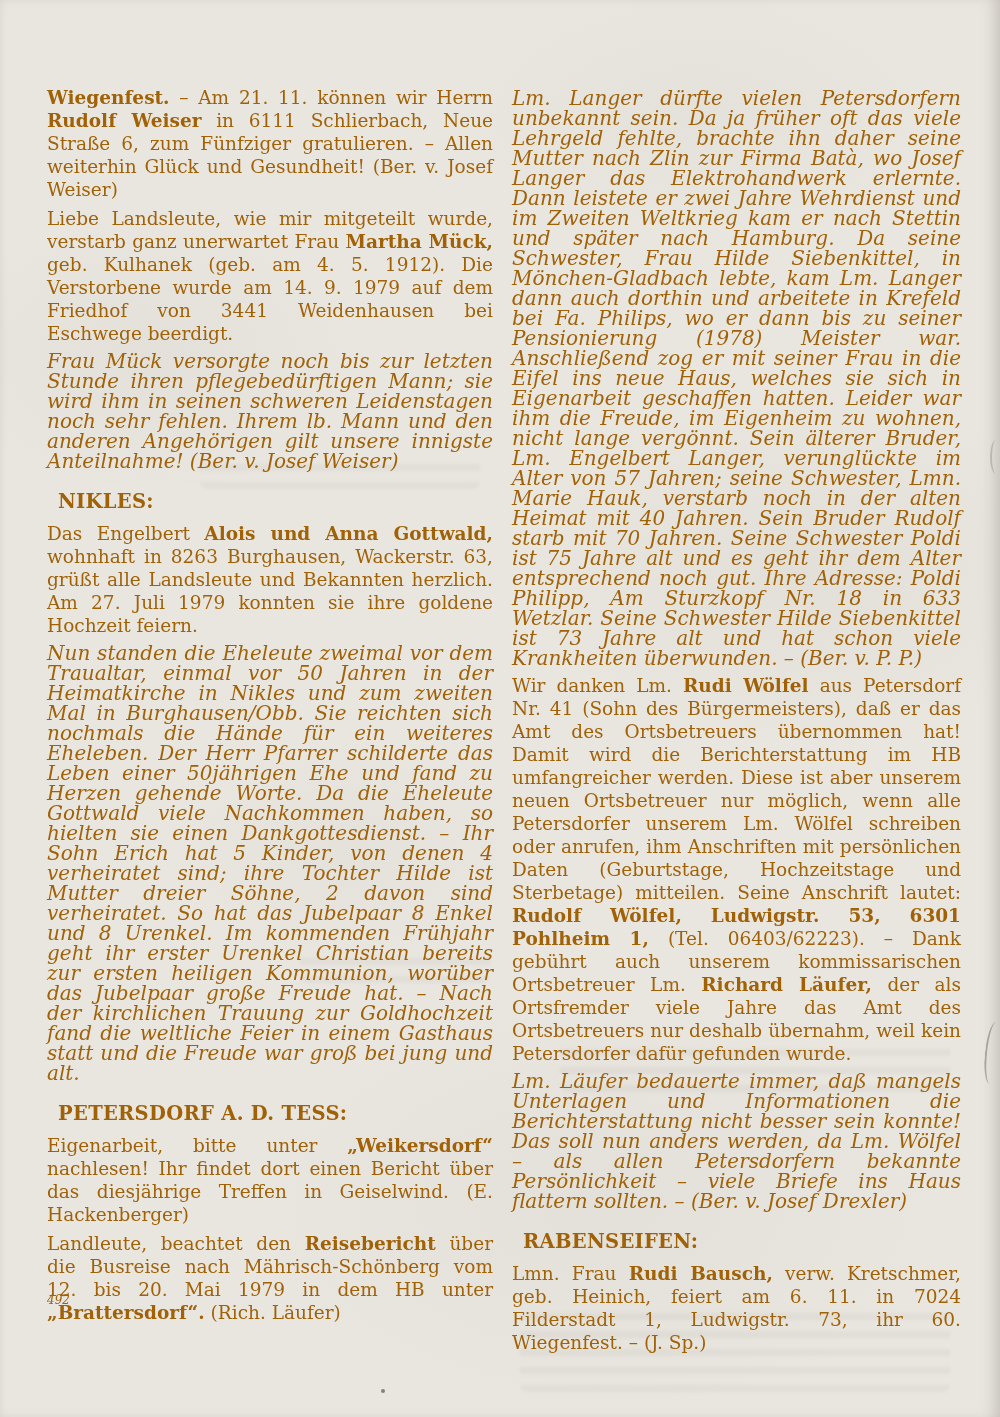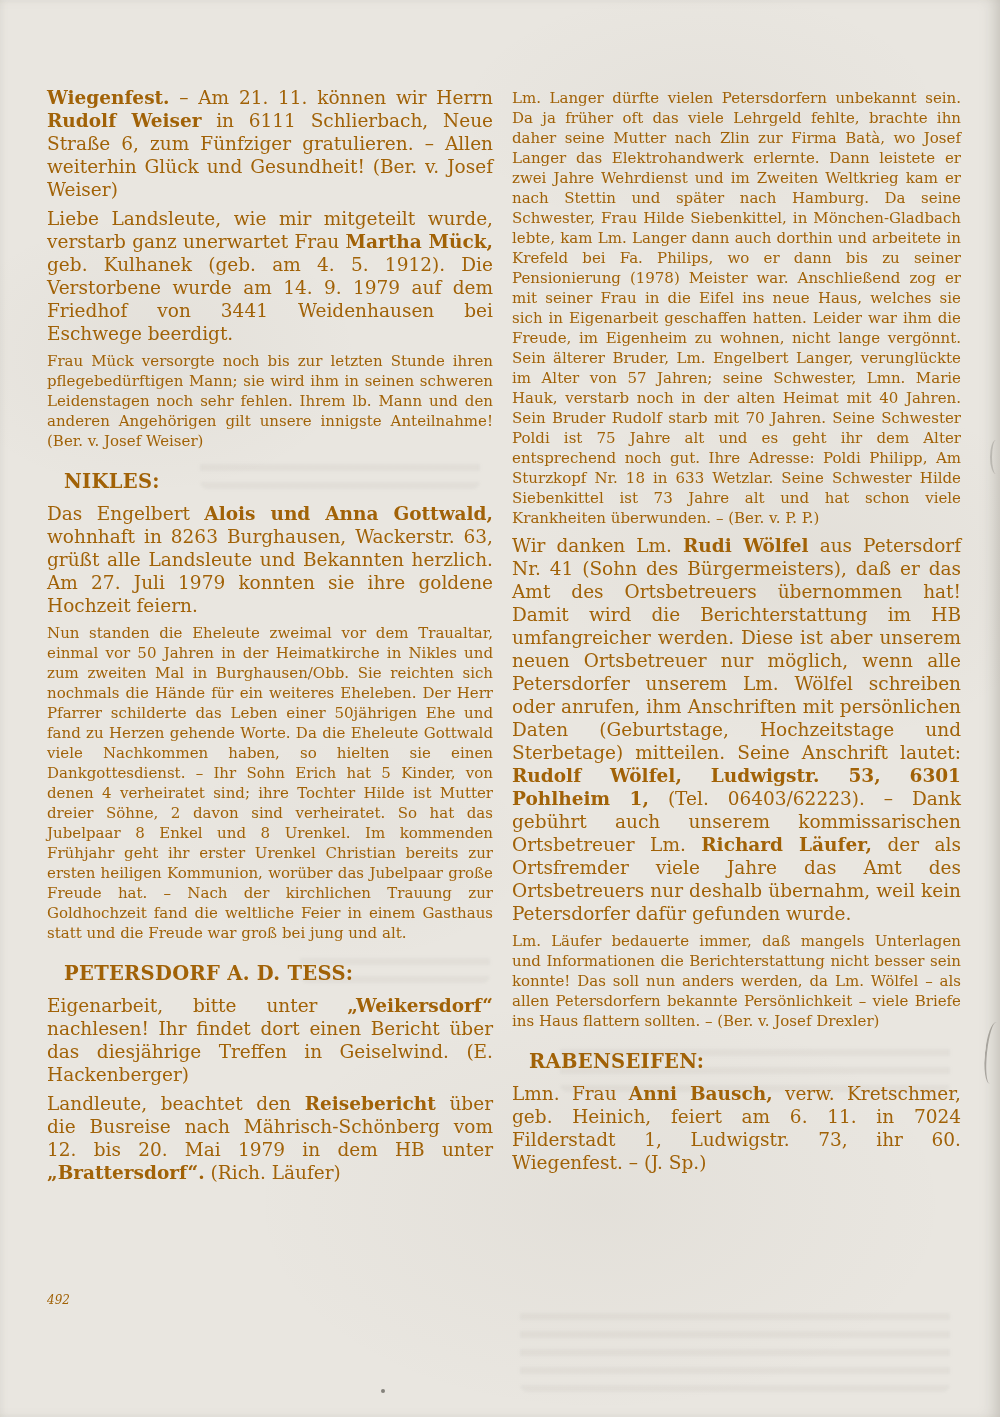--- a/index.html
+++ b/index.html
@@ -35,27 +35,27 @@
     position: absolute;
     top: 86px;
     text-align: justify;
     hyphens: auto;
     -webkit-hyphens: auto;
   }
   .col-left  { left: 47px;  width: 446px; }
   .col-right { left: 512px; width: 449px; top: 88px; }
 
   .para       { font-size: 18.5px; line-height: 23px; margin: 0 0 6px 0; }
-  .para-small { font-size: 15px;   line-height: 20px; margin: 0 0 6px 0; }
+  .para-small { font-size: 20px;   line-height: 20px; margin: 0 0 6px 0; font-style: italic; }
   .heading {
     font-size: 19.5px;
     font-weight: bold;
     letter-spacing: 0.3px;
     text-align: left;
-    margin: 19px 0 9px 17px;
+    margin: 19px 0 9px 11px;
   }
   .col > div:first-child { margin-top: 0; }
   b { font-weight: bold; }
 
   .page-number {
     position: absolute;
     left: 47px;
     top: 1293px;
     font-size: 12px;
     font-style: italic;
@@ -119,21 +119,21 @@
       <div class="para-small"><span>Nun standen die Eheleute zweimal vor dem Traualtar, einmal vor 50 Jahren in der Heimatkirche in Nikles und zum zweiten Mal in Burghausen/Obb. Sie reichten sich nochmals die Hände für ein weiteres Eheleben. Der Herr Pfarrer schilderte das Leben einer 50jährigen Ehe und fand zu Herzen gehende Worte. Da die Eheleute Gottwald viele Nachkommen haben, so hielten sie einen Dankgottesdienst. – Ihr Sohn Erich hat 5 Kinder, von denen 4 verheiratet sind; ihre Tochter Hilde ist Mutter dreier Söhne, 2 davon sind verheiratet. So hat das Jubelpaar 8 Enkel und 8 Urenkel. Im kommenden Frühjahr geht ihr erster Urenkel Christian bereits zur ersten heiligen Kommunion, worüber das Jubelpaar große Freude hat. – Nach der kirchlichen Trauung zur Goldhochzeit fand die weltliche Feier in einem Gasthaus statt und die Freude war groß bei jung und alt.</span></div>
       <div class="heading"><span>PETERSDORF A. D. TESS:</span></div>
       <div class="para"><span>Eigenarbeit, bitte unter </span><b>„Weikersdorf“</b><span> nachlesen! Ihr findet dort einen Bericht über das diesjährige Treffen in Geiselwind. (E. Hackenberger)</span></div>
       <div class="para"><span>Landleute, beachtet den </span><b>Reisebericht</b><span> über die Busreise nach Mährisch-Schönberg vom 12. bis 20. Mai 1979 in dem HB unter </span><b>„Brattersdorf“.</b><span> (Rich. Läufer)</span></div>
     </div>
   <div class="col col-right">
       <div class="para-small"><span>Lm. Langer dürfte vielen Petersdorfern unbekannt sein. Da ja früher oft das viele Lehrgeld fehlte, brachte ihn daher seine Mutter nach Zlin zur Firma Batà, wo Josef Langer das Elektrohandwerk erlernte. Dann leistete er zwei Jahre Wehrdienst und im Zweiten Weltkrieg kam er nach Stettin und später nach Hamburg. Da seine Schwester, Frau Hilde Siebenkittel, in Mönchen-Gladbach lebte, kam Lm. Langer dann auch dorthin und arbeitete in Krefeld bei Fa. Philips, wo er dann bis zu seiner Pensionierung (1978) Meister war. Anschließend zog er mit seiner Frau in die Eifel ins neue Haus, welches sie sich in Eigenarbeit geschaffen hatten. Leider war ihm die Freude, im Eigenheim zu wohnen, nicht lange vergönnt. Sein älterer Bruder, Lm. Engelbert Langer, verunglückte im Alter von 57 Jahren; seine Schwester, Lmn. Marie Hauk, verstarb noch in der alten Heimat mit 40 Jahren. Sein Bruder Rudolf starb mit 70 Jahren. Seine Schwester Poldi ist 75 Jahre alt und es geht ihr dem Alter entsprechend noch gut. Ihre Adresse: Poldi Philipp, Am Sturzkopf Nr. 18 in 633 Wetzlar. Seine Schwester Hilde Siebenkittel ist 73 Jahre alt und hat schon viele Krankheiten überwunden. – (Ber. v. P. P.)</span></div>
       <div class="para"><span>Wir danken Lm. </span><b>Rudi Wölfel</b><span> aus Petersdorf Nr. 41 (Sohn des Bürgermeisters), daß er das Amt des Ortsbetreuers übernommen hat! Damit wird die Berichterstattung im HB umfangreicher werden. Diese ist aber unserem neuen Ortsbetreuer nur möglich, wenn alle Petersdorfer unserem Lm. Wölfel schreiben oder anrufen, ihm Anschriften mit persönlichen Daten (Geburtstage, Hochzeitstage und Sterbetage) mitteilen. Seine Anschrift lautet: </span><b>Rudolf Wölfel, Ludwigstr. 53, 6301 Pohlheim 1,</b><span> (Tel. 06403/62223). – Dank gebührt auch unserem kommissarischen Ortsbetreuer Lm. </span><b>Richard Läufer,</b><span> der als Ortsfremder viele Jahre das Amt des Ortsbetreuers nur deshalb übernahm, weil kein Petersdorfer dafür gefunden wurde.</span></div>
       <div class="para-small"><span>Lm. Läufer bedauerte immer, daß mangels Unterlagen und Informationen die Berichterstattung nicht besser sein konnte! Das soll nun anders werden, da Lm. Wölfel – als allen Petersdorfern bekannte Persönlichkeit – viele Briefe ins Haus flattern sollten. – (Ber. v. Josef Drexler)</span></div>
       <div class="heading"><span>RABENSEIFEN:</span></div>
-      <div class="para"><span>Lmn. Frau </span><b>Anni Bausch,</b><span> verw. Kretschmer, geb. Heinich, feiert am 6. 11. in 7024 Filderstadt 1, Ludwigstr. 73, ihr 60. Wiegenfest. – (J. Sp.)</span></div>
+      <div class="para"><span>Lmn. Frau </span><b>Rudi Bausch,</b><span> verw. Kretschmer, geb. Heinich, feiert am 6. 11. in 7024 Filderstadt 1, Ludwigstr. 73, ihr 60. Wiegenfest. – (J. Sp.)</span></div>
     </div>
 
   <div class="page-number">492</div>
 
   <div class="edge-curve-1"></div>
   <div class="edge-curve-2"></div>
   <div class="dot-mark"></div>
 </div>
 
 </body></html>

